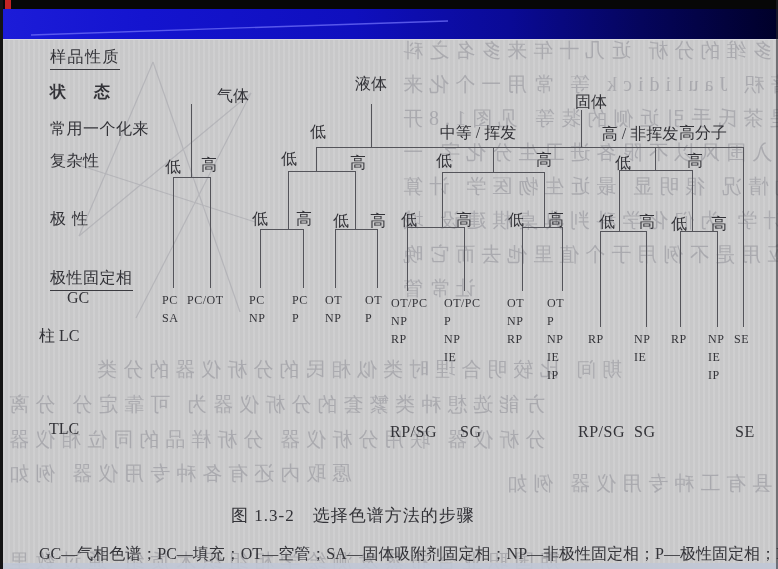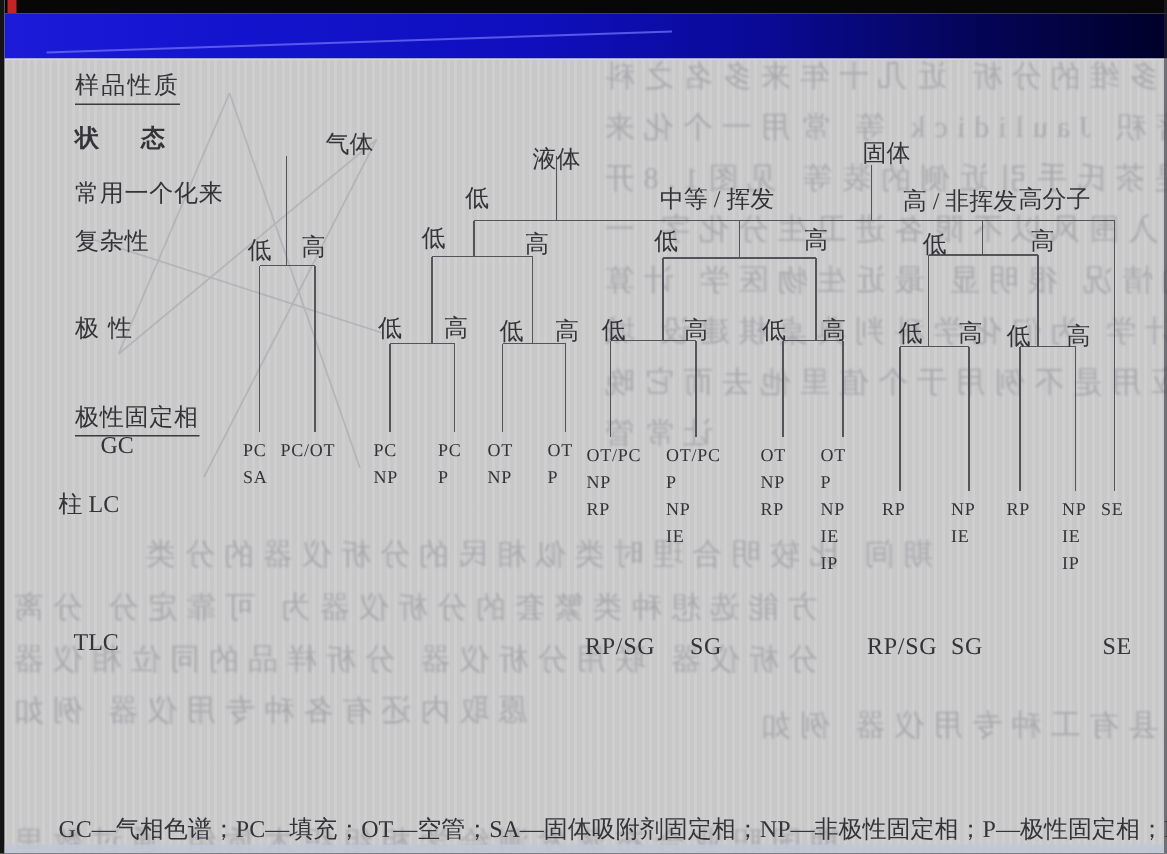--- a/index.html
+++ b/index.html
@@ -138,21 +138,21 @@
         <span class="rlabel u" style="left: 47px; top: 7px; letter-spacing: 1.5px;">样品性质</span>
         <span class="rlabel" style="left: 47px; top: 42px; letter-spacing: 6px; font-weight: bold;">状　态</span>
         <span class="rlabel" style="left: 47px; top: 79px; letter-spacing: 0.5px;">常用一个化来</span>
         <span class="rlabel" style="left: 47px; top: 111px; letter-spacing: 0.5px;">复杂性</span>
         <span class="rlabel" style="left: 47px; top: 169px; letter-spacing: 1px;">极 性</span>
         <span class="rlabel u" style="left: 47px; top: 228px; letter-spacing: 0.5px;">极性固定相</span>
         <span class="rlabel" style="left: 64px; top: 249px;">GC</span>
         <span class="rlabel" style="left: 36px; top: 286px;">柱 LC</span>
         <span class="rlabel" style="left: 46px; top: 380px;">TLC</span>
         <span class="node" style="left: 190px; top: 46px; margin-left: 40px;">气体</span>
-        <span class="node" style="left: 368px; top: 56px;">液体</span>
+        <span class="node" style="left: 368px; top: 34px;">液体</span>
         <span class="node" style="left: 588px; top: 52px;">固体</span>
         <span class="node" style="left: 315px; top: 82px;">低</span>
         <span class="node" style="left: 464px; top: 83px; margin-left: 11px;">中等 / 挥发</span>
         <span class="node" style="left: 637px; top: 84px; text-align: center;">高 / 非挥发</span>
         <span class="node" style="left: 700px; top: 83px;">高分子</span>
         <span class="node" style="left: 170px; top: 117px;">低</span>
         <span class="node" style="left: 206px; top: 115px;">高</span>
         <span class="node" style="left: 286px; top: 109px;">低</span>
         <span class="node" style="left: 355px; top: 113px;">高</span>
         <span class="node" style="left: 441px; top: 111px;">低</span>
@@ -235,20 +235,21 @@
         <span class="stack" style="left: 731px; top: 290px;">
           <div>SE</div>
         </span>
         <span class="method" style="left: 387px; top: 383px;">RP/SG</span>
         <span class="method" style="left: 457px; top: 383px;">SG</span>
         <span class="method" style="left: 575px; top: 383px;">RP/SG</span>
         <span class="method" style="left: 631px; top: 383px;">SG</span>
         <span class="method" style="left: 732px; top: 383px;">SE</span>
       </div>
 
+    <div class="caption">图 1.3-2　选择色谱方法的步骤</div>
 
     <div class="legend">
       <div>GC—气相色谱；PC—填充；OT—空管；SA—固体吸附剂固定相；NP—非极性固定相；P—极性固定相；LC 和</div>
       <div>TLC—液相色谱和薄层色谱；NP—正相；RP—反相；IE—离子交换；IP—离子对；SE—排阻（筛析）；SG—硅胶</div>
     </div>
 
   </div>
 
   <div class="bottomstrip"></div>
   <div class="rightedge"></div>

